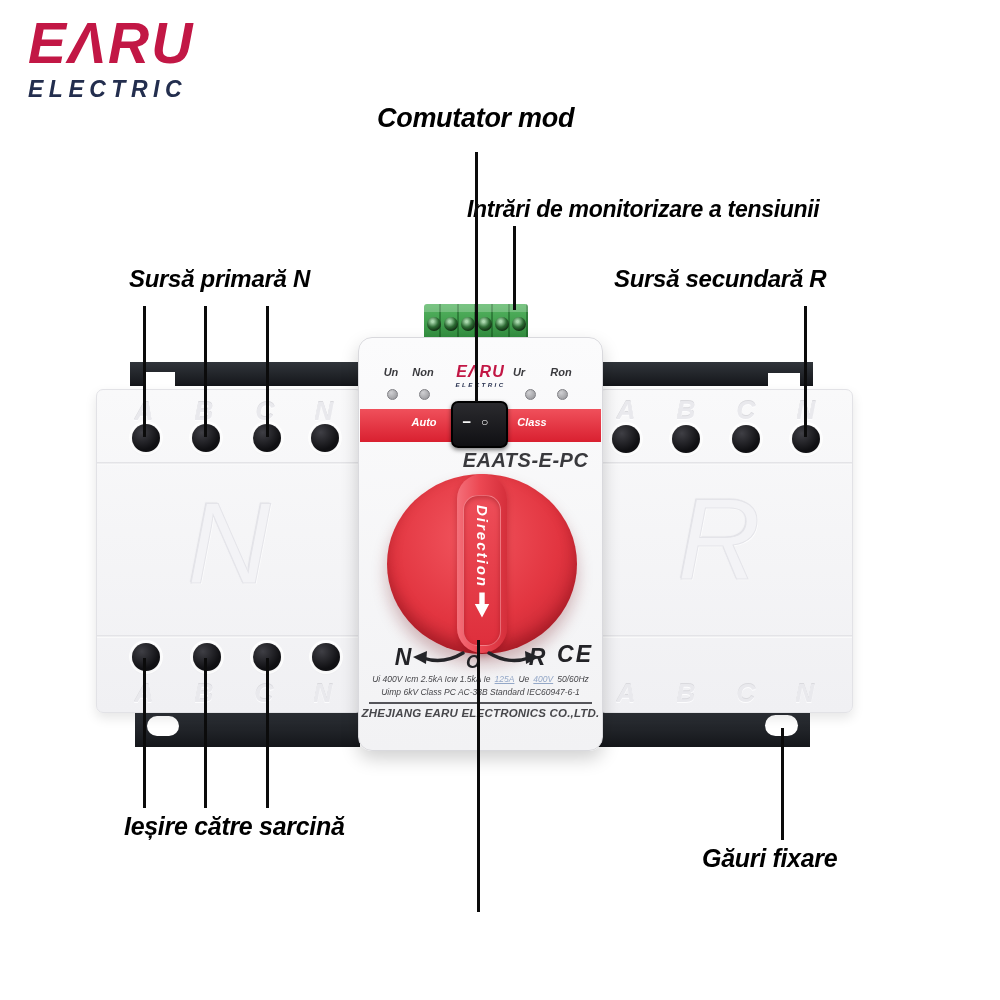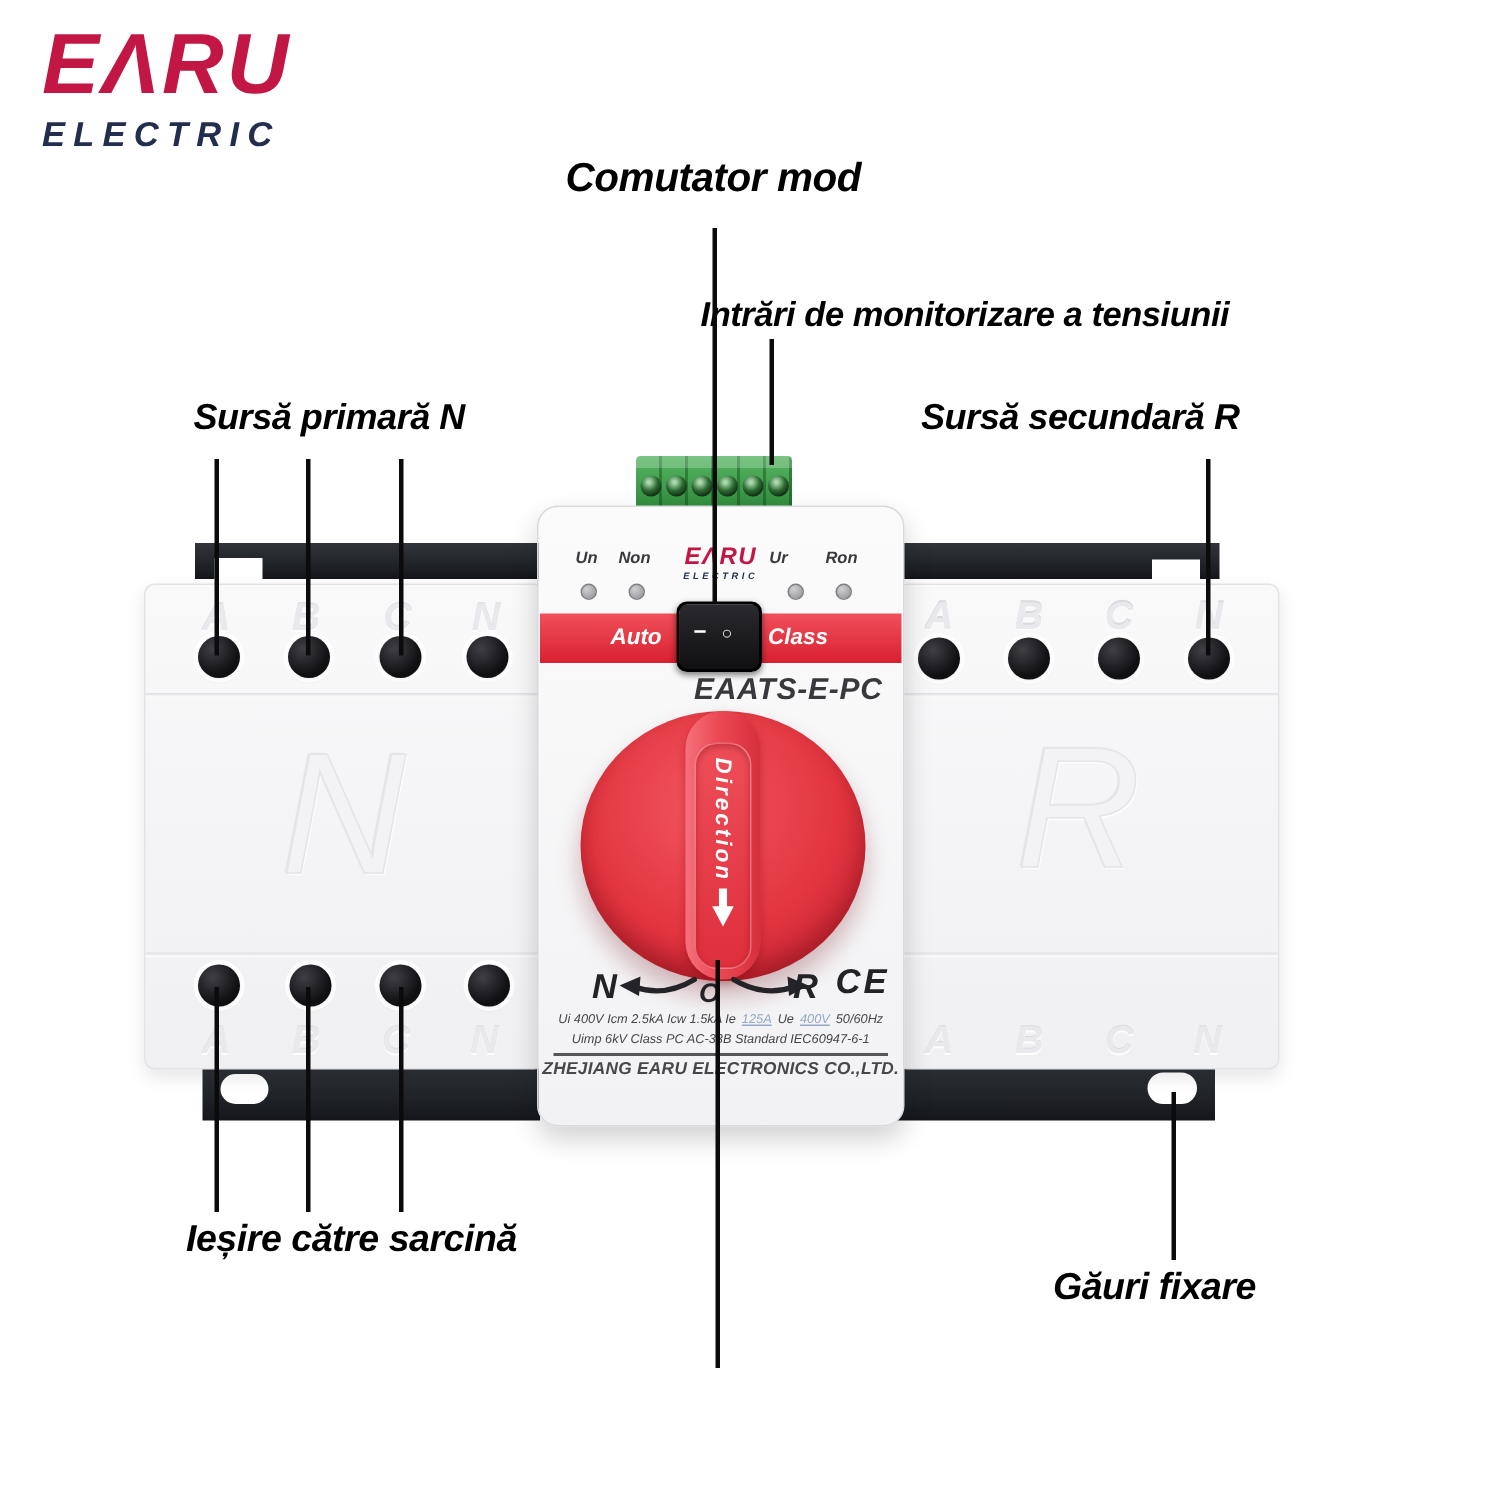--- a/index.html
+++ b/index.html
@@ -42,21 +42,21 @@
           background:linear-gradient(180deg,#fbfbfc,#f2f2f4);border:1px solid #d9d9dd;
           box-shadow:0 8px 18px rgba(0,0,0,0.18);}
   .indlabel{position:absolute;font-size:11px;font-weight:700;color:#3a3a3e;transform:translateX(-50%);}
   .led{position:absolute;width:9px;height:9px;border-radius:50%;border:1px solid #808085;
        background:radial-gradient(circle at 35% 30%,#d0d0d3,#909094);}
   .mlogo{position:absolute;left:0;width:243px;text-align:center;}
   .mlogo .b{font-size:16px;font-weight:800;letter-spacing:1px;color:#c21745;line-height:1;}
   .mlogo .s{font-size:6.2px;font-weight:700;letter-spacing:2.4px;color:#26304f;margin-top:1px;}
   .band{position:absolute;left:1px;top:71px;width:241px;height:33px;
         background:linear-gradient(180deg,#f0505b,#d92030);}
-  .bandtxt{position:absolute;font-size:15px;font-weight:700;color:#ffffff;transform:translateX(-50%);}
+  .bandtxt{position:absolute;font-size:11px;font-weight:700;color:#ffffff;transform:translateX(-50%);}
   .rocker{position:absolute;left:92px;top:63px;width:53px;height:43px;border-radius:7px;
           background:linear-gradient(180deg,#2a2a2e,#101013);border:2px solid #000;
           box-shadow:0 2px 4px rgba(0,0,0,0.5);}
   .rocksym{position:absolute;color:#fff;font-weight:700;}
   .model{position:absolute;left:0;top:111px;width:243px;text-align:center;font-size:20px;font-weight:700;
          letter-spacing:0.5px;color:#39393d;padding-left:45px;}
   .knob{position:absolute;left:28px;top:136px;width:190px;height:180px;border-radius:50%;
         background:radial-gradient(circle at 45% 35%,#f2565f 0%,#e23540 55%,#b51f2c 100%);
         box-shadow:0 10px 16px rgba(110,10,18,0.28), inset 0 -8px 14px rgba(120,8,18,0.45);}
   .handle{position:absolute;left:98px;top:136px;width:50px;height:179px;border-radius:25px;

